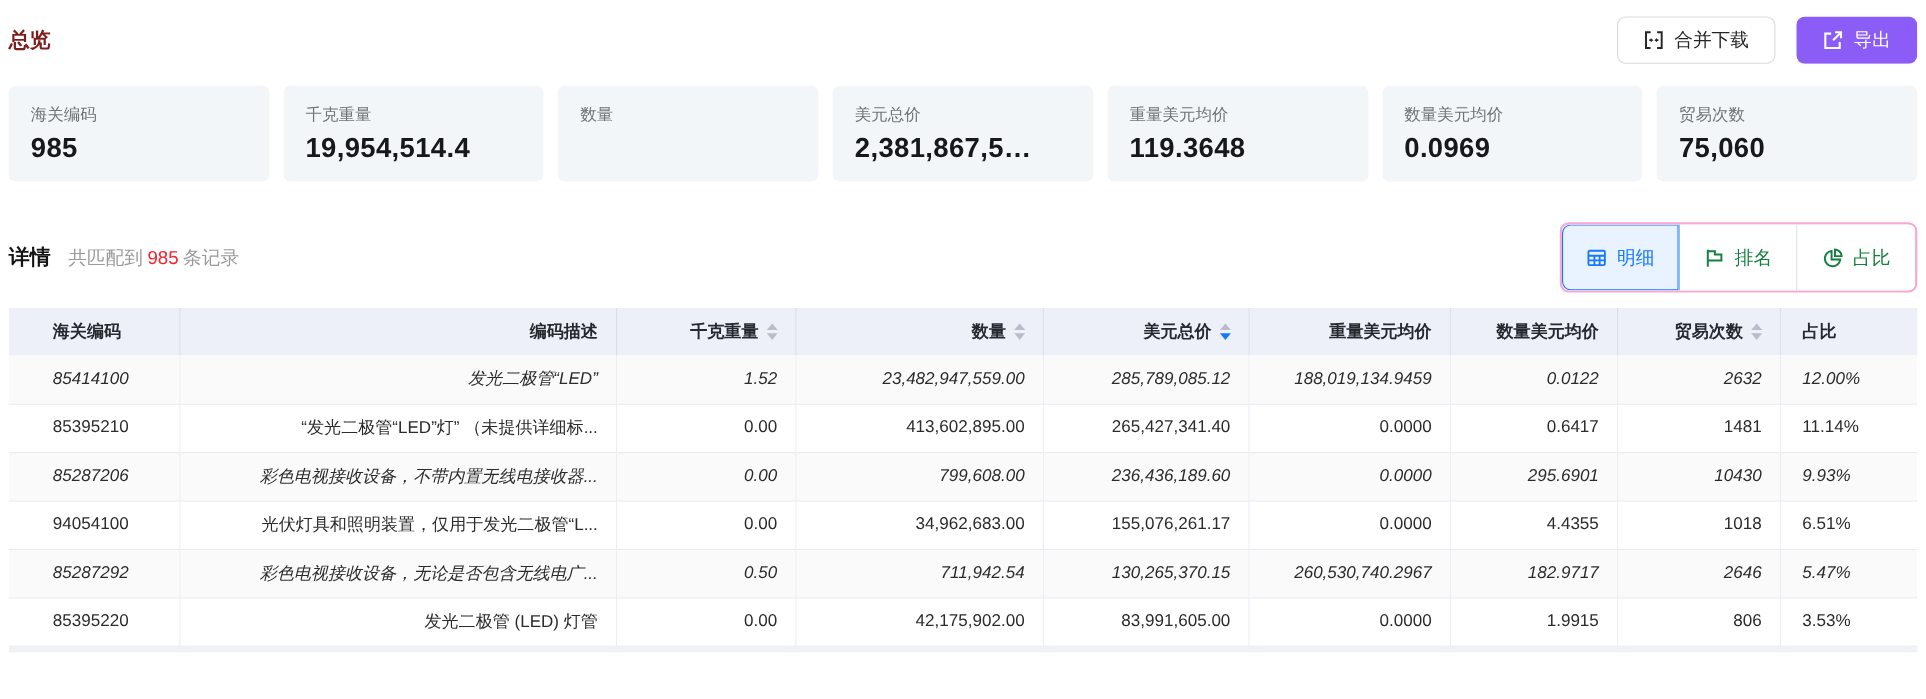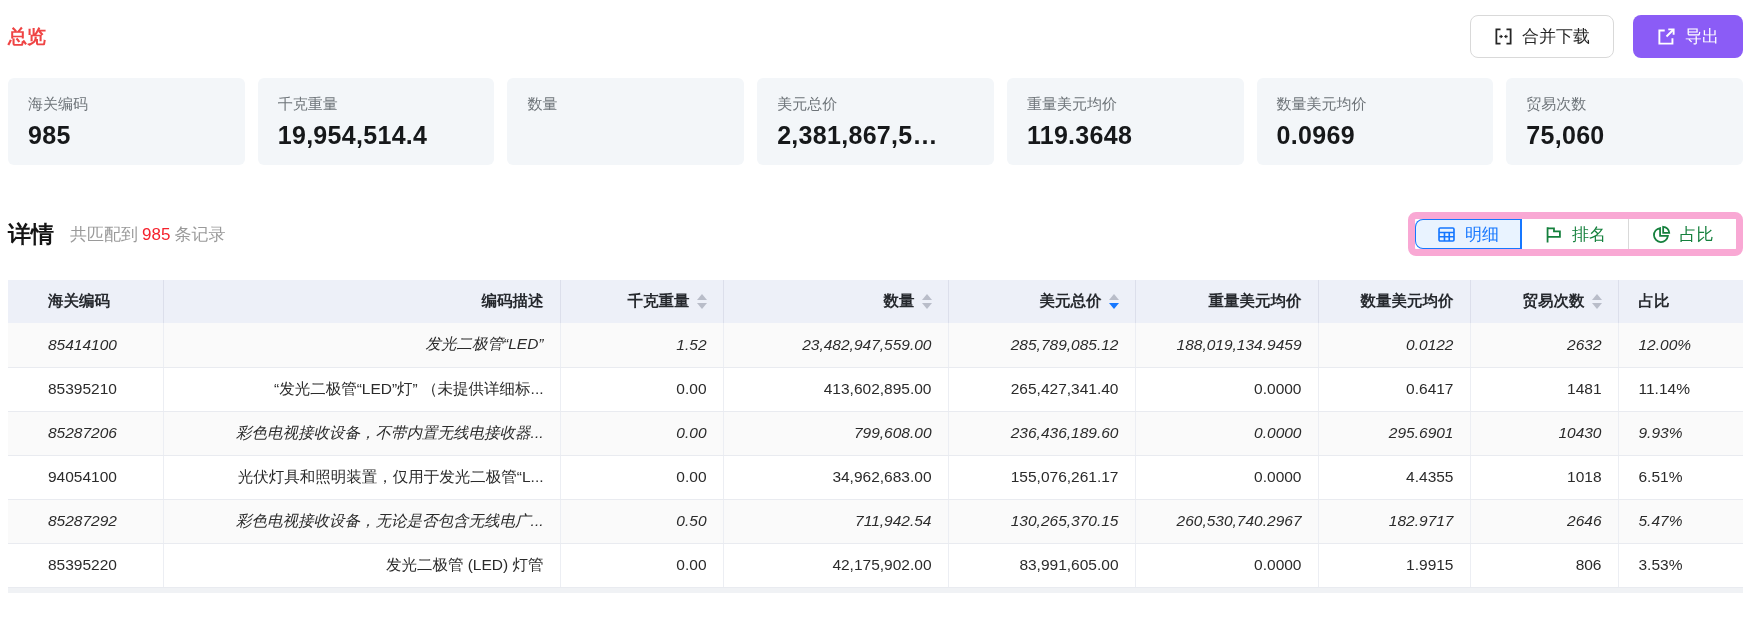--- a/index.html
+++ b/index.html
@@ -3,45 +3,45 @@
 <meta charset="utf-8">
 <style>
   * { margin:0; padding:0; box-sizing:border-box; }
   html,body { width:1751px; height:635px; overflow:hidden; background:#fff;
     font-family:"Liberation Sans","DejaVu Sans",sans-serif; color:#262626; }
   .page { width:1751px; height:635px; padding:0 8px; }
 
   
   .topbar { display:flex; justify-content:space-between; align-items:center;
     margin-top:15px; height:43px; }
-  .page-title { font-size:19px; font-weight:700; color:#ef4444; }
+  .page-title { font-size:19px; font-weight:700; color:#7f1d1d; }
   .actions { display:flex; gap:19px; }
   .btn { display:inline-flex; align-items:center; gap:9px; height:43px;
     border-radius:8px; font-size:17px; cursor:pointer; border:1px solid transparent; }
   .btn .ic { display:inline-flex; }
   .btn.ghost { background:#fff; border-color:#d9d9d9; color:#262626; padding:0 23px; }
   .btn.primary { background:#8b5cf6; color:#fff; padding:0 23px; }
 
   
   .cards { display:flex; gap:13px; margin-top:20px; }
   .card { flex:1; height:87px; background:#f3f6f9; border-radius:6px; padding:17px 20px; }
   .card-label { font-size:15px; color:#6e7479; }
   .card-value { margin-top:7px; font-size:25px; font-weight:700; color:#16181a;
     letter-spacing:.3px; white-space:nowrap; overflow:hidden; }
 
   
   .details-bar { display:flex; justify-content:space-between; align-items:center;
     margin-top:45px; height:48px; }
   .details-left { display:flex; align-items:center; gap:16px; }
-  .details-title { font-size:23px; font-weight:700; color:#141414; }
+  .details-title { font-size:19px; font-weight:700; color:#141414; }
   .match { font-size:17px; color:#9a9a9a; }
   .match .red { color:#f5222d; margin:0 4px; }
 
-  .tabs { display:flex; border:7px solid #f9a8d4; border-radius:8px; overflow:hidden;
-    height:44px; background:#fff; }
+  .tabs { display:flex; border:2px solid #f9a8d4; border-radius:8px; overflow:hidden;
+    height:64px; background:#fff; }
   .tab { display:flex; align-items:center; justify-content:center; gap:9px;
     width:107px; font-size:17px; color:#15803d; cursor:pointer;
     border-right:1px solid #d9d9d9; background:#fff; }
   .tab:last-child { border-right:none; }
   .tab.active { background:#e9f3ff; color:#1677ff; position:relative;
     box-shadow:0 0 0 1px #1677ff inset; border-right-color:#1677ff; border-radius:8px 0 0 8px; }
   .tab .ic { display:inline-flex; }
 
   
   table { width:100%; border-collapse:collapse; table-layout:fixed; margin-top:22px; }

